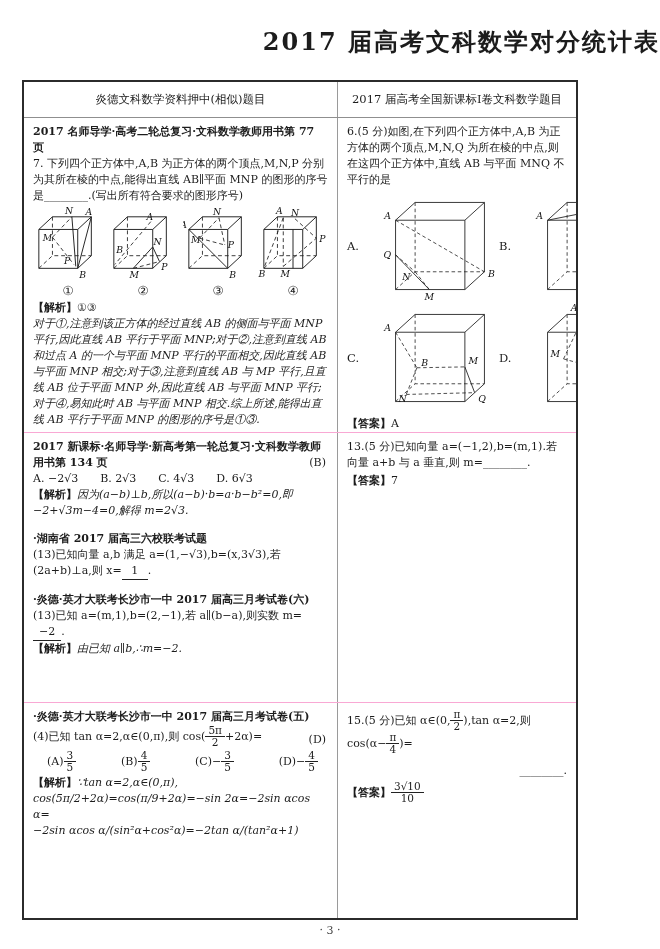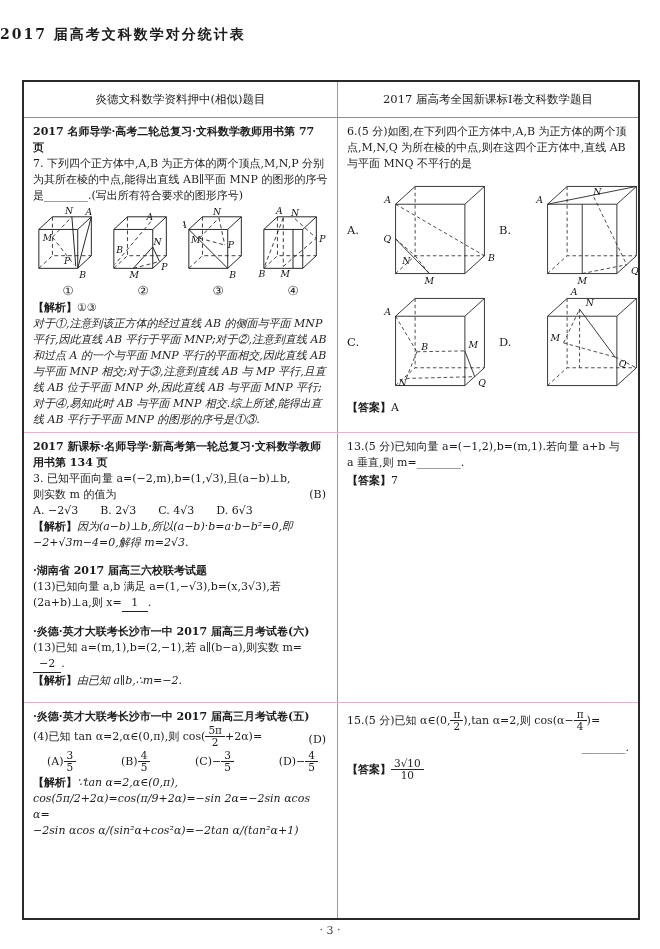--- a/index.html
+++ b/index.html
@@ -1,23 +1,23 @@
 <!DOCTYPE html>
 <html><head>
 <meta charset="utf-8">
 <style>
   * { box-sizing: border-box; }
   html,body { margin:0; padding:0; }
   body { width:660px; height:949px; background:#f2f2f2; font-family:"DejaVu Serif", serif; }
   .page { position:relative; width:660px; height:949px; background:#ffffff; color:#1c1c1c; overflow:hidden; }
 
-  .title { position:absolute; top:26px; left:0; width:100%; text-align:left;
-           font-size:14px; font-weight:bold; letter-spacing:2px; margin:0; }
-
-  .table { position:absolute; left:22px; top:80px; width:618px; border:2px solid #2b2b2b; background:#fff; }
+  .title { position:absolute; top:26px; left:0; width:100%; text-align:right;
+           font-size:24px; font-weight:bold; letter-spacing:2px; margin:0; }
+
+  .table { position:absolute; left:22px; top:80px; width:556px; border:2px solid #2b2b2b; background:#fff; }
   .thead { display:grid; grid-template-columns:314px 1fr; border-bottom:1px solid #8f8f8f; }
   .th { padding:10px 4px; text-align:center; font-size:11.5px; }
   .th.first { border-right:1px solid #9a9a9a; }
   .trow { display:grid; grid-template-columns:314px 1fr; border-bottom:1px solid #f9a8d4; }
   .trow.last { border-bottom:none; }
   .trow .cell.left { border-right:1px solid #9a9a9a; }
   .r1 { height:315px; }
   .r2 { height:270px; }
   .r3 { height:215px; }
 
@@ -201,21 +201,21 @@
         </div>
 
         <p class="answer-line"><b class="bold">【答案】</b><span>A</span></p>
       </div>
     </div>
 
     <div class="trow r2">
 
       <div class="cell left">
         <p class="bold">2017 新课标·名师导学·新高考第一轮总复习·文科数学教师用书第 134 页</p>
-        <p class="probline"><span>3. 已知平面向量 a=(−2,m),b=(1,√3),且(a−b)⊥b,则实数 m 的值为</span><span class="ansletter">(B)</span></p>
+        <p class="probline"><span class="ansletter">(B)</span></p>
         <p>A. −2√3　　B. 2√3　　C. 4√3　　D. 6√3</p>
         <p class="kai"><b class="bold" style="font-style:normal">【解析】</b><span>因为(a−b)⊥b,所以(a−b)·b=a·b−b²=0,即−2+√3m−4=0,解得 m=2√3.</span></p>
 
         <p class="bold mt12">·湖南省 2017 届高三六校联考试题</p>
         <p><span>(13)已知向量 a,b 满足 a=(1,−√3),b=(x,3√3),若(2a+b)⊥a,则 x=</span><span class="ans-underline">1</span><span>.</span></p>
 
         <p class="bold mt12">·炎德·英才大联考长沙市一中 2017 届高三月考试卷(六)</p>
         <p><span>(13)已知 a=(m,1),b=(2,−1),若 a∥(b−a),则实数 m=</span><span class="ans-underline">−2</span><span>.</span></p>
         <p class="kai"><b class="bold" style="font-style:normal">【解析】</b><span>由已知 a∥b,∴m=−2.</span></p>
       </div>

